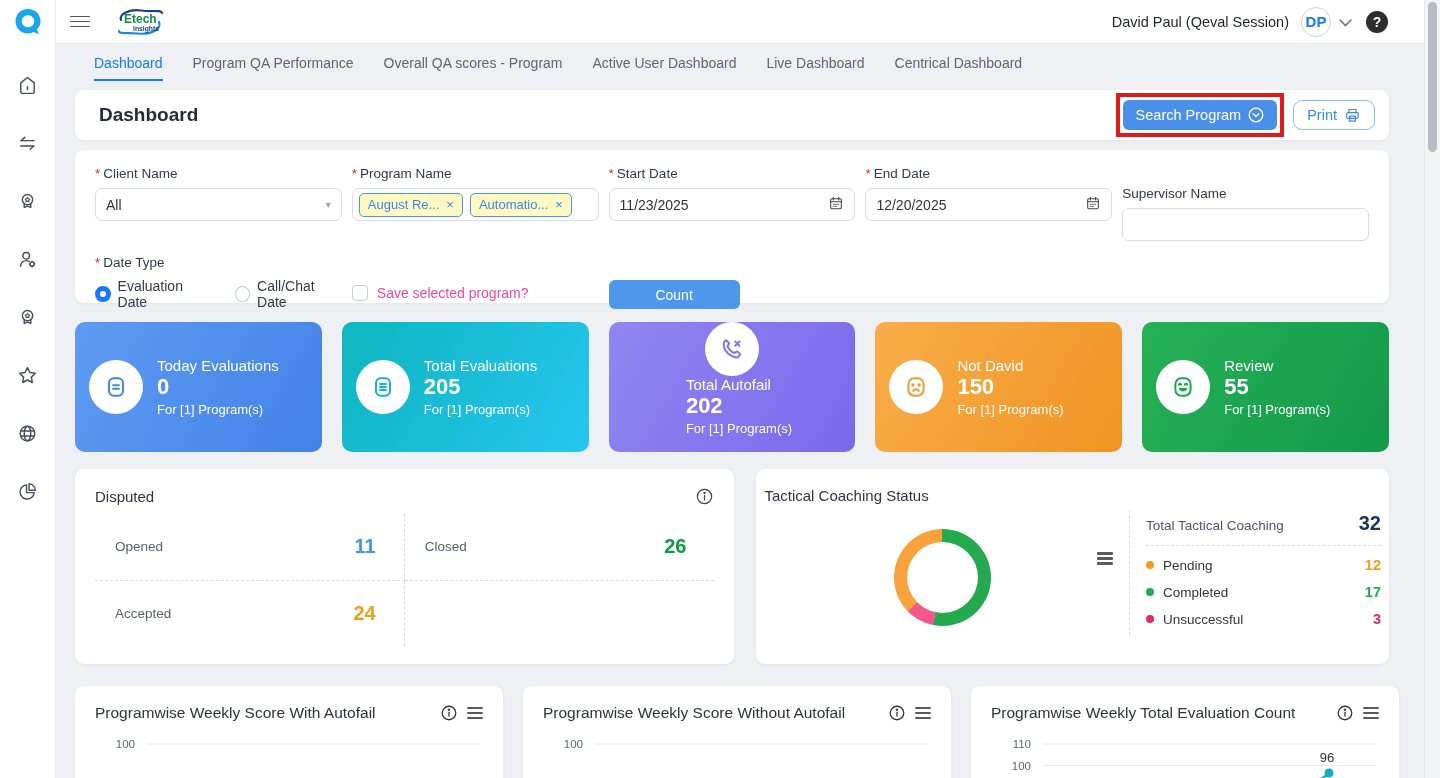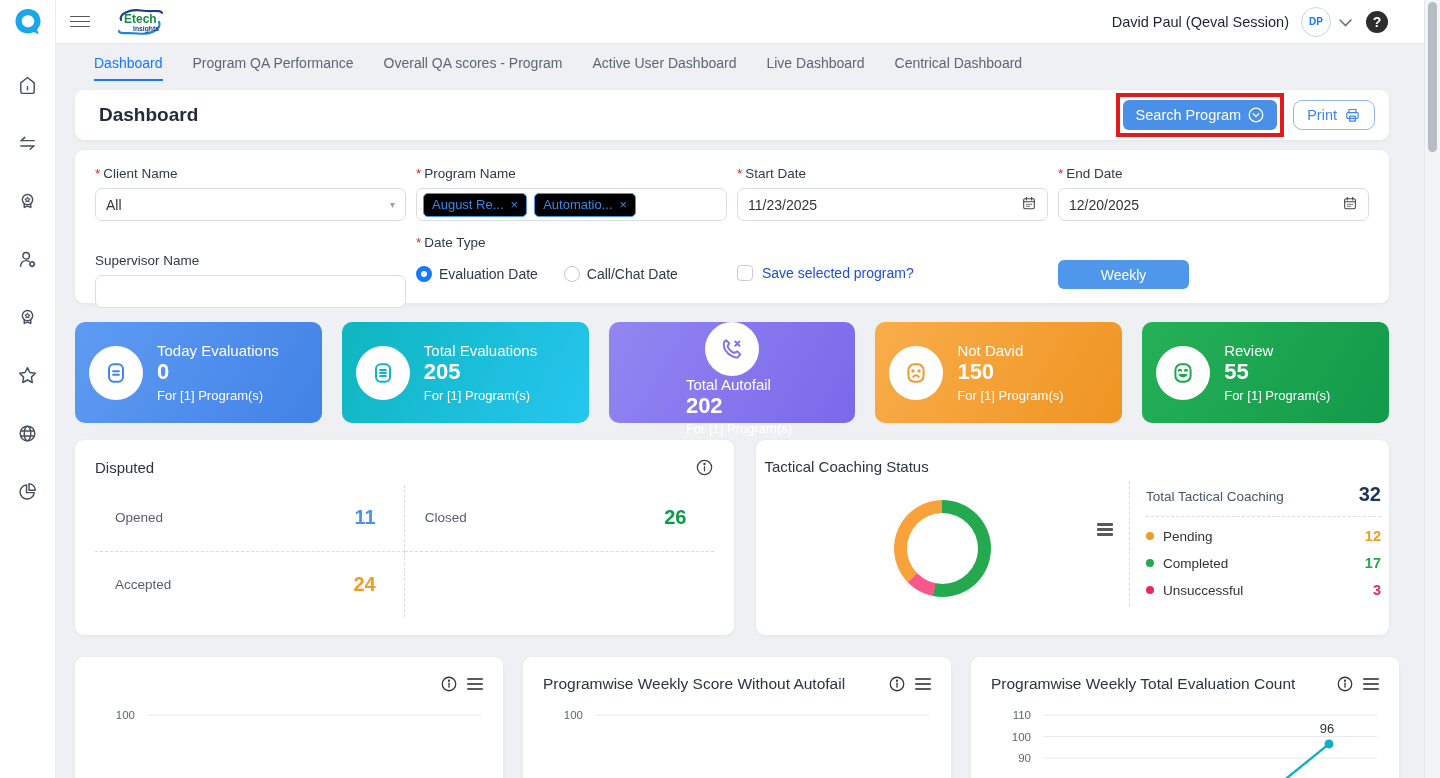--- a/index.html
+++ b/index.html
@@ -11,21 +11,21 @@
   .side-nav { display:flex; flex-direction:column; align-items:center; gap:32px; margin-top:28px; }
   .side-item { width:26px; height:26px; display:flex; align-items:center; justify-content:center; cursor:pointer; }
   .side-item svg { width:23px; height:23px; stroke:#474f5c; fill:none; stroke-width:1.5; stroke-linecap:round; stroke-linejoin:round; }
 
   .topbar { position:fixed; left:56px; top:0; width:1368px; height:44px; background:#fff; border-bottom:1px solid #e9e9e9; display:flex; align-items:center; z-index:20; padding-right:30px; }
   .hamburger { margin-left:13px; width:22px; height:16px; display:flex; flex-direction:column; justify-content:space-between; cursor:pointer; padding:2px 1px; }
   .hamburger span { height:1.8px; background:#555; border-radius:1px; }
   .etech-logo { margin-left:24px; position:relative; width:52px; height:32px; }
   .topbar-spacer { flex:1; }
   .user-name { font-size:14.5px; color:#1c2430; margin-right:12px; }
-  .avatar { width:30px; height:30px; border-radius:50%; border:1px solid #c9d4e2; color:#1677ff; font-size:10px; font-weight:bold; display:flex; align-items:center; justify-content:center; background:#fff; cursor:pointer; }
+  .avatar { width:30px; height:30px; border-radius:50%; border:1px solid #c9d4e2; color:#1677ff; font-size:15px; font-weight:bold; display:flex; align-items:center; justify-content:center; background:#fff; cursor:pointer; }
   .user-caret { margin:0 14px 0 8px; cursor:pointer; }
   .help-btn { width:22px; height:22px; border-radius:50%; background:#2d2d2d; color:#fff; font-weight:bold; font-size:14px; display:flex; align-items:center; justify-content:center; cursor:pointer; margin-right:6px; }
 
   .scrollbar { position:fixed; right:0; top:0; width:16px; height:778px; background:#f3f4f6; border-left:1px solid #e5e7eb; z-index:40; }
   .scroll-thumb { position:absolute; top:2px; left:3px; width:9px; height:150px; background:#b6bcc4; border-radius:5px; cursor:grab; }
 
   
   .main { position:fixed; left:56px; top:44px; width:1352px; height:734px; overflow:hidden; padding:11px 19px 0 19px; }
 
   .tabs { display:flex; gap:30px; padding-left:19px; height:26px; }
@@ -36,43 +36,43 @@
 
   .title-card { margin-top:9px; height:50px; display:flex; align-items:center; padding:0 14px 0 24px; }
   .page-title { font-size:19px; font-weight:bold; color:#222c3c; }
   .title-actions { margin-left:auto; display:flex; align-items:center; gap:9px; }
   .red-highlight { border:4px solid #e11b1b; padding:3px; background:#fff; }
   .btn-primary { display:flex; align-items:center; gap:7px; background:#4b90e8; color:#fff; border:none; border-radius:6px; height:30px; padding:0 13px; font-size:14.5px; font-family:inherit; cursor:pointer; }
   .btn-outline { display:flex; align-items:center; gap:7px; background:#fff; color:#3b87e8; border:1px solid #8db9f2; border-radius:9px; height:30px; padding:0 13px; font-size:14.5px; font-family:inherit; cursor:pointer; }
 
   
   .filter-card { margin-top:10px; height:153px; padding:16px 20px; }
-  .f-grid { display:grid; grid-template-columns:1fr 1fr 1fr 1fr; column-gap:10px; row-gap:12px; }
+  .f-grid { display:grid; grid-template-columns:1fr 1fr 1fr 1fr 1fr; column-gap:10px; row-gap:12px; }
   .f-label { font-size:13.5px; color:#2f3a48; margin-bottom:7px; }
   .req { color:#e02424; margin-right:3px; }
   .f-input { height:33px; border:1px solid #d9dde3; border-radius:7px; background:#fff; display:flex; align-items:center; padding:0 10px; font-size:14px; color:#333; }
   .f-input input { border:none; outline:none; width:100%; font-size:14px; font-family:inherit; color:#333; background:transparent; }
   .caret { margin-left:auto; color:#9aa2ad; font-size:10px; }
   .chips { gap:7px; padding:0 6px; }
-  .chip { display:flex; align-items:center; gap:7px; border:1px solid #4b94ea; color:#3b87e8; border-radius:5px; font-size:13px; height:24px; padding:0 8px; background:#000000; cursor:pointer; }
+  .chip { display:flex; align-items:center; gap:7px; border:1px solid #4b94ea; color:#3b87e8; border-radius:5px; font-size:13px; height:24px; padding:0 8px; background:#fef9c3; cursor:pointer; }
   .chip-x { cursor:pointer; font-size:13px; line-height:1; }
   .cal-icon, .date-val { color:#333; }
   .cal-icon { margin-left:auto; }
   .radio-row { display:flex; align-items:center; gap:26px; height:33px; }
   .radio { width:16px; height:16px; border-radius:50%; border:1.6px solid #c3c9d1; display:inline-flex; align-items:center; justify-content:center; background:#fff; cursor:pointer; }
   .radio.checked { border:5px solid #1677ff; }
   .radio-label { font-size:14px; color:#2f3a48; margin-left:7px; }
   .check-row { display:flex; align-items:center; height:33px; }
   .checkbox { width:16px; height:16px; border-radius:4px; border:1.5px solid #c8cdd4; background:#fff; cursor:pointer; }
-  .check-label { font-size:14px; color:#1d4ed8; margin-left:9px; }
+  .check-label { font-size:14px; color:#ec4899; margin-left:9px; }
   .btn-search { width:131px; height:29px; background:#4f97ea; color:#fff; border:none; border-radius:6px; font-size:14px; font-family:inherit; cursor:pointer; margin-top:2px; }
 
   
   .stats { display:flex; gap:20px; margin-top:19px; }
-  .stat-card { flex:1; height:101px; border-radius:10px; display:flex; align-items:center; padding:0 14px; color:#fff; }
+  .stat-card { flex:1; height:130px; border-radius:10px; display:flex; align-items:center; padding:0 14px; color:#fff; }
   .stat-icon { width:54px; height:54px; border-radius:50%; background:#fff; display:flex; align-items:center; justify-content:center; flex-shrink:0; }
   .stat-icon svg { width:28px; height:28px; fill:none; stroke-width:1.7; stroke-linecap:round; stroke-linejoin:round; }
   .stat-texts { margin-left:14px; }
   .stat-title { font-size:15px; }
   .stat-value { font-size:22px; font-weight:bold; line-height:1.2; }
   .stat-sub { font-size:13px; margin-top:2px; }
 
   
   .mid-row { display:flex; gap:22px; margin-top:17px; }
   .panel { height:195px; }
@@ -311,21 +311,21 @@
           </span>
         </div>
       </div>
       <div style="padding-top:23px;">
         <div class="check-row">
           <span class="checkbox"></span>
           <span class="check-label">Save selected program?</span>
         </div>
       </div>
       <div style="padding-top:25px;">
-        <button class="btn-search">Weekly</button>
+        <button class="btn-search">Count</button>
       </div>
     </div>
   </section>
 
   <section class="stats">
     <div class="stat-card" style="background: linear-gradient(120deg, rgb(94, 155, 242), rgb(66, 130, 230));">
       <div class="stat-icon">
         <svg viewBox="0 0 24 24" stroke="#3e87ea">
             <rect x="6" y="4.5" width="12" height="15" rx="4"></rect>
             <path d="M9.5 10.5 h5 M9.5 13.5 h5"></path>
@@ -456,20 +456,21 @@
             <span class="legend-value" style="color: rgb(232, 41, 92);">3</span>
           </div>
         </div>
       </div>
     </section>
   </div>
 
   <div class="charts-row">
     <section class="card chart-card">
       <div class="chart-head">
+        <span class="chart-title">Programwise Weekly Score With Autofail</span>
         <span class="chart-icons">
           <span class="info-icon">
               <svg width="18" height="18" viewBox="0 0 24 24" fill="none" stroke="#333" stroke-width="1.7" stroke-linecap="round">
                 <circle cx="12" cy="12" r="9"></circle>
                 <path d="M12 11 v5.2"></path>
                 <circle cx="12" cy="7.6" r="0.7" fill="#333"></circle>
               </svg>
             </span>
           <span>
               <div class="burger-lines">

